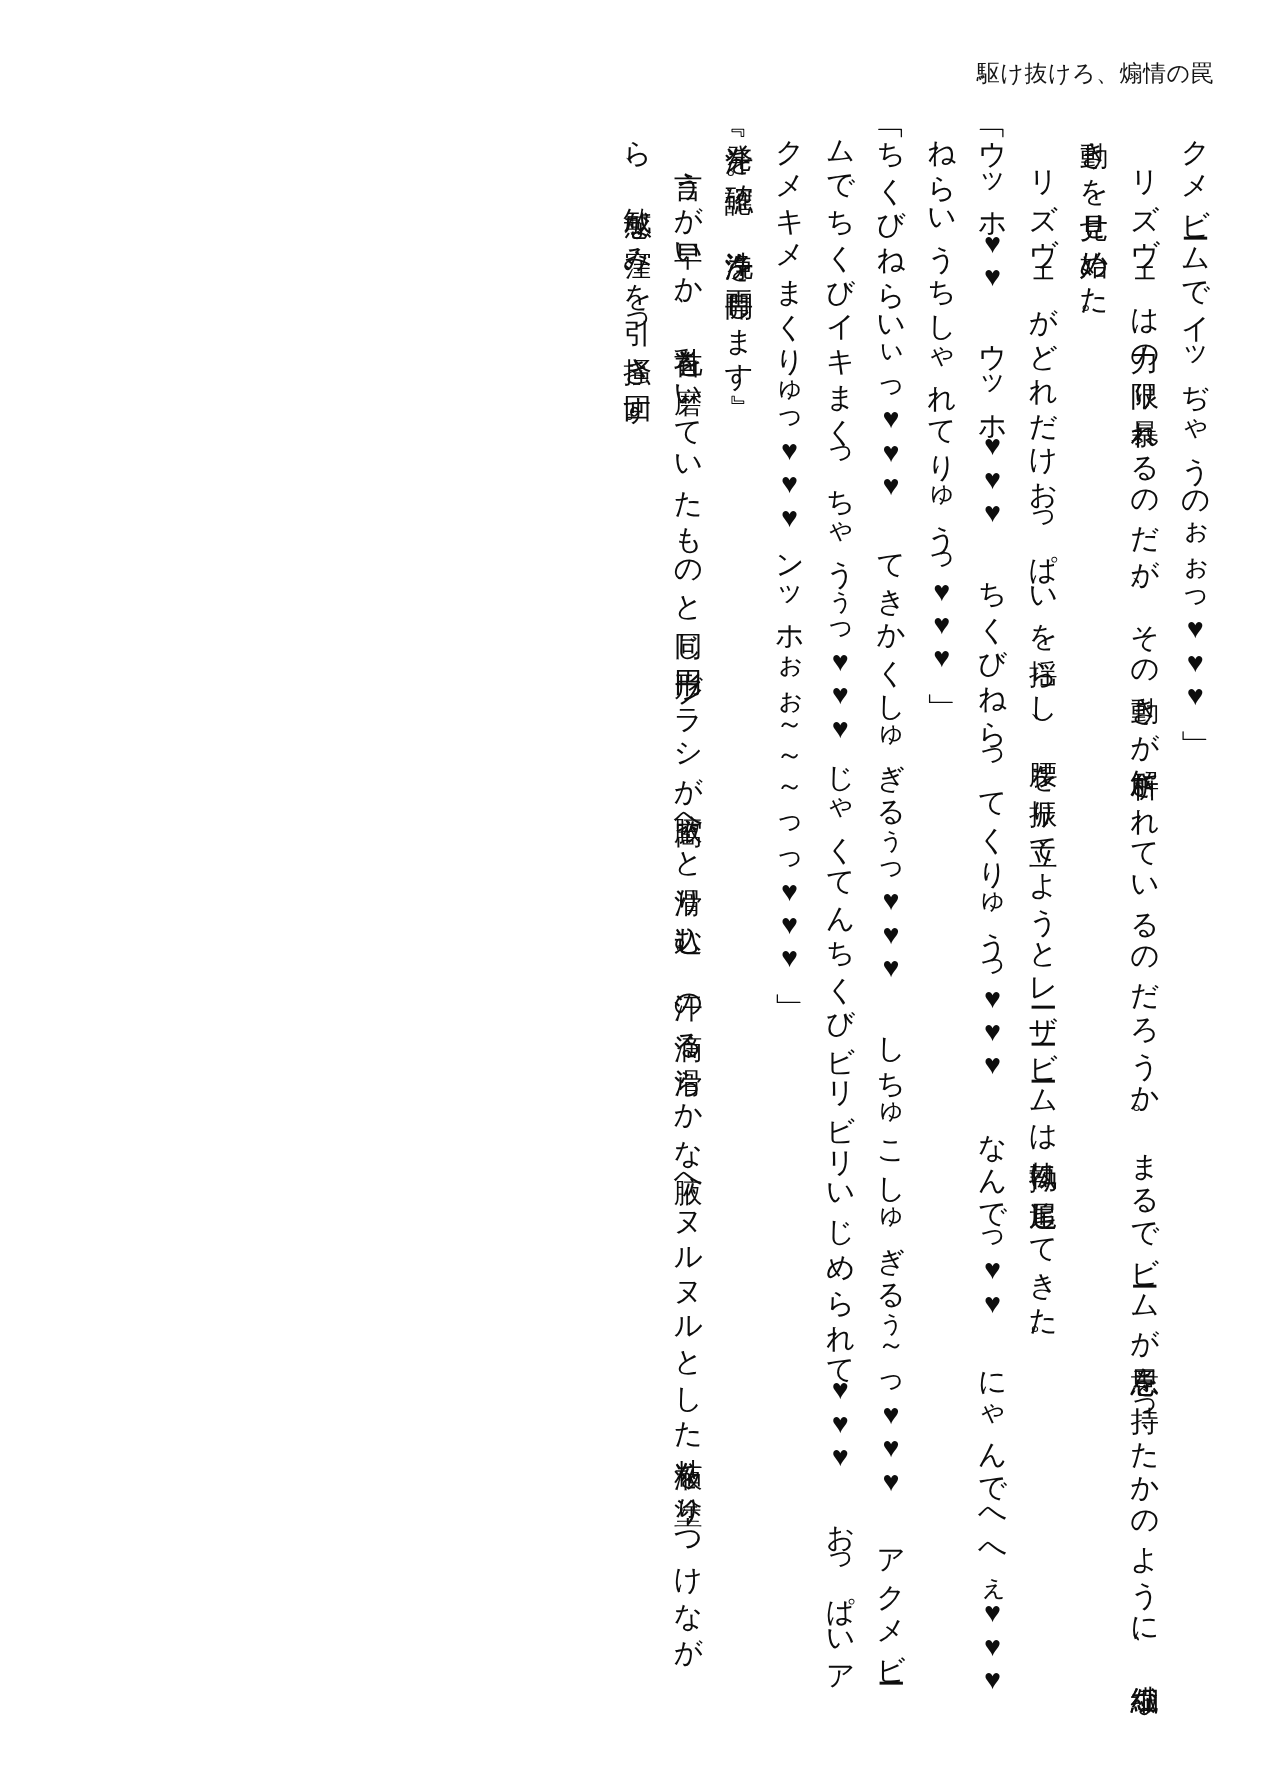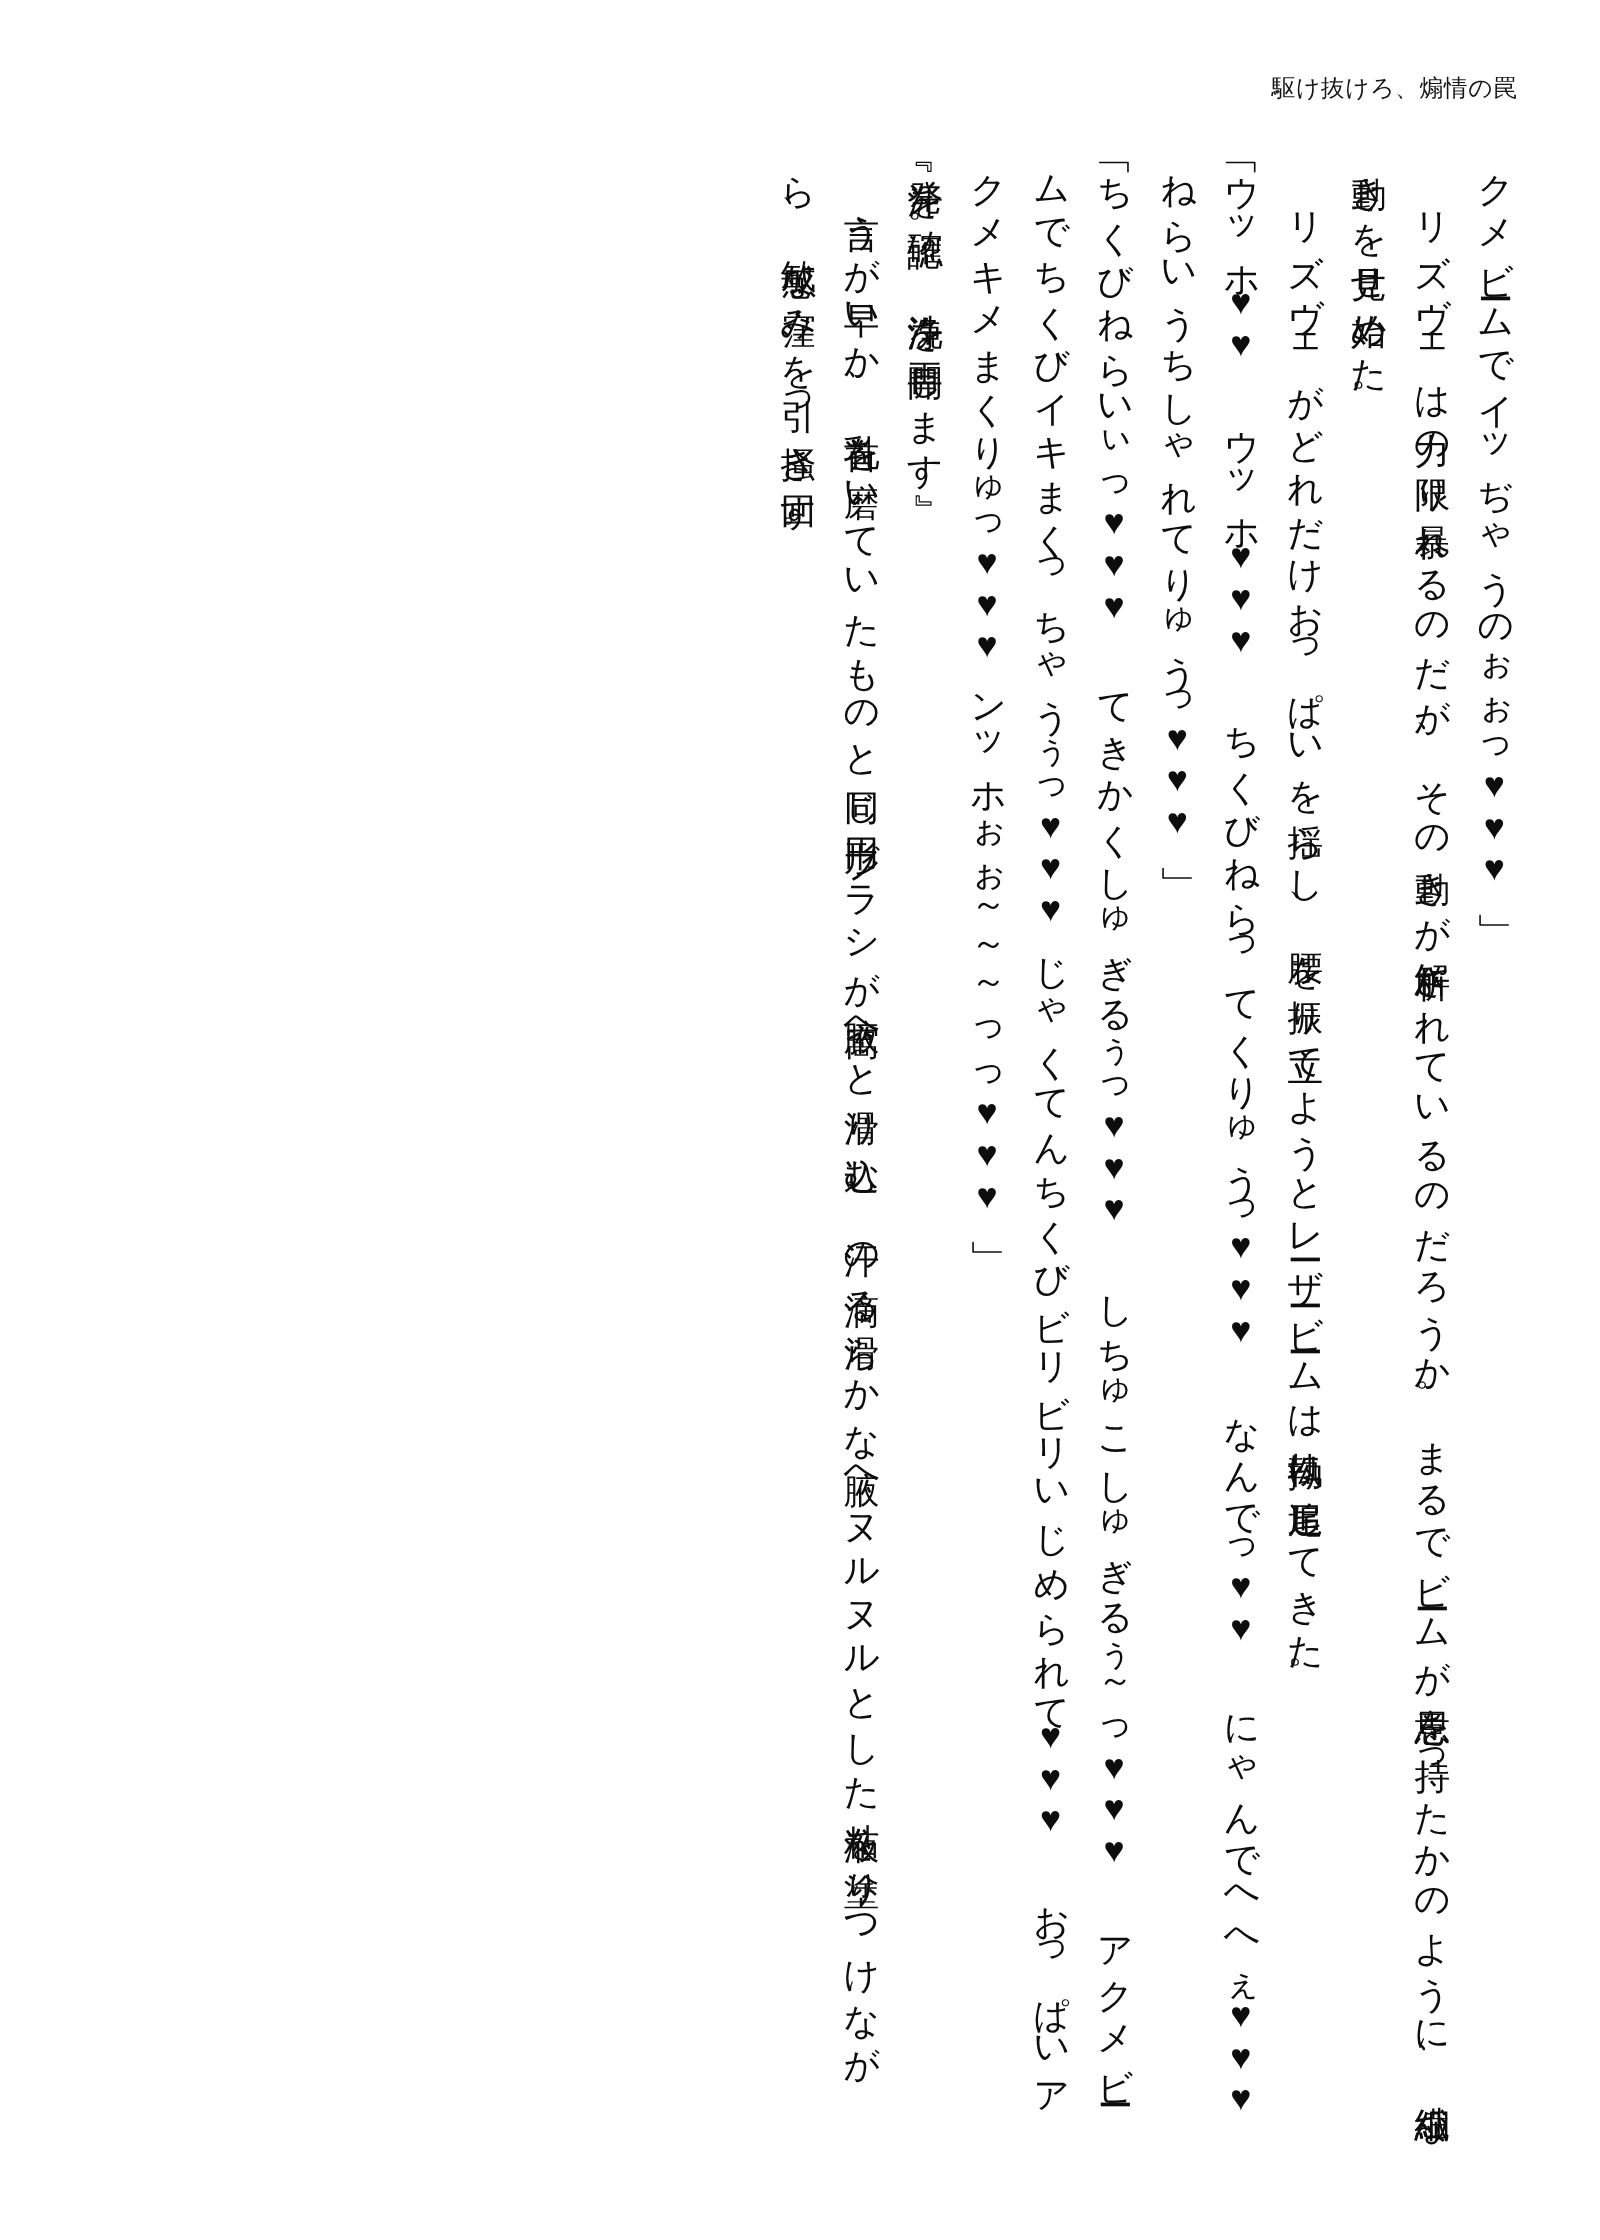--- a/index.html
+++ b/index.html
@@ -19,21 +19,21 @@
     width: 1280px;
     height: 1792px;
     background: #ffffff;
     box-sizing: border-box;
   }
   
   .running-head {
     position: absolute;
     top: 58px;
     right: 66px;
-    font-size: 19px;
+    font-size: 23px;
     letter-spacing: 0.5px;
     color: #161616;
     white-space: nowrap;
     font-family: "Liberation Serif", "DejaVu Serif", serif;
   }
   
   .body-text {
     position: absolute;
     top: 120px;
     right: 60px;

